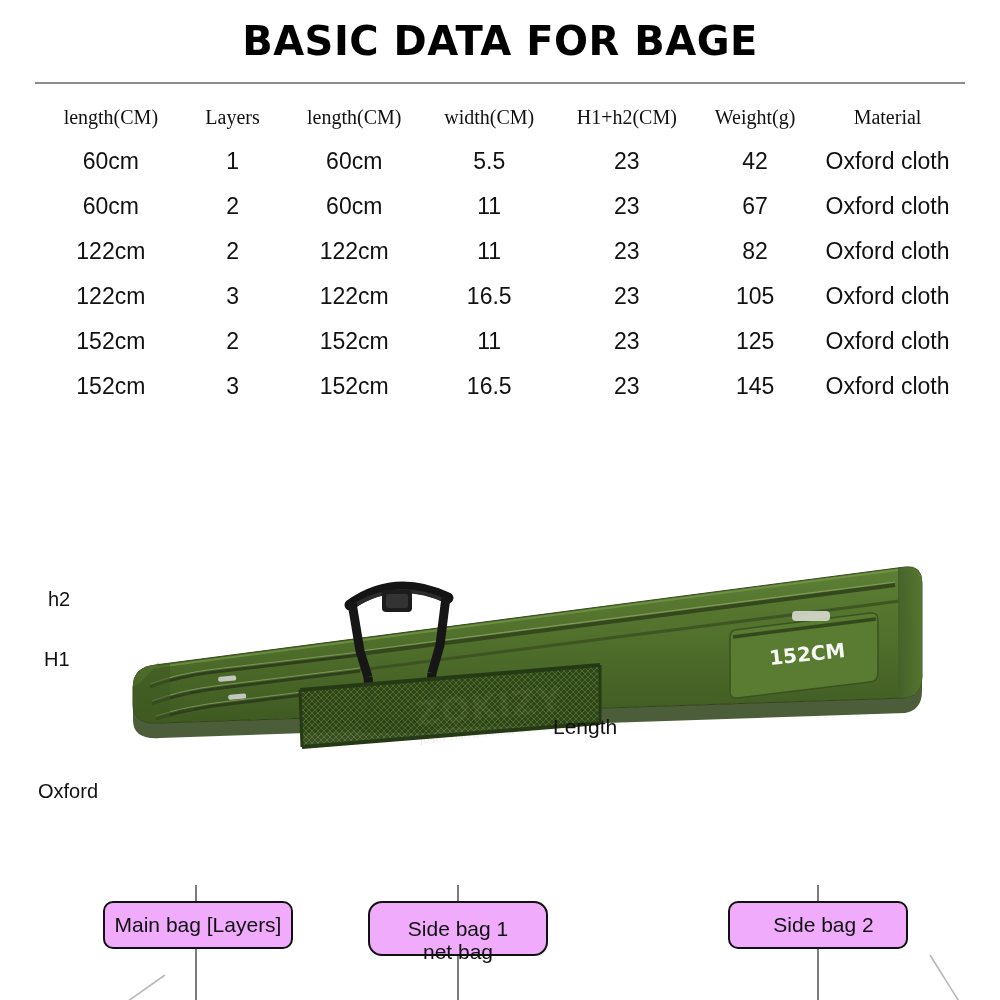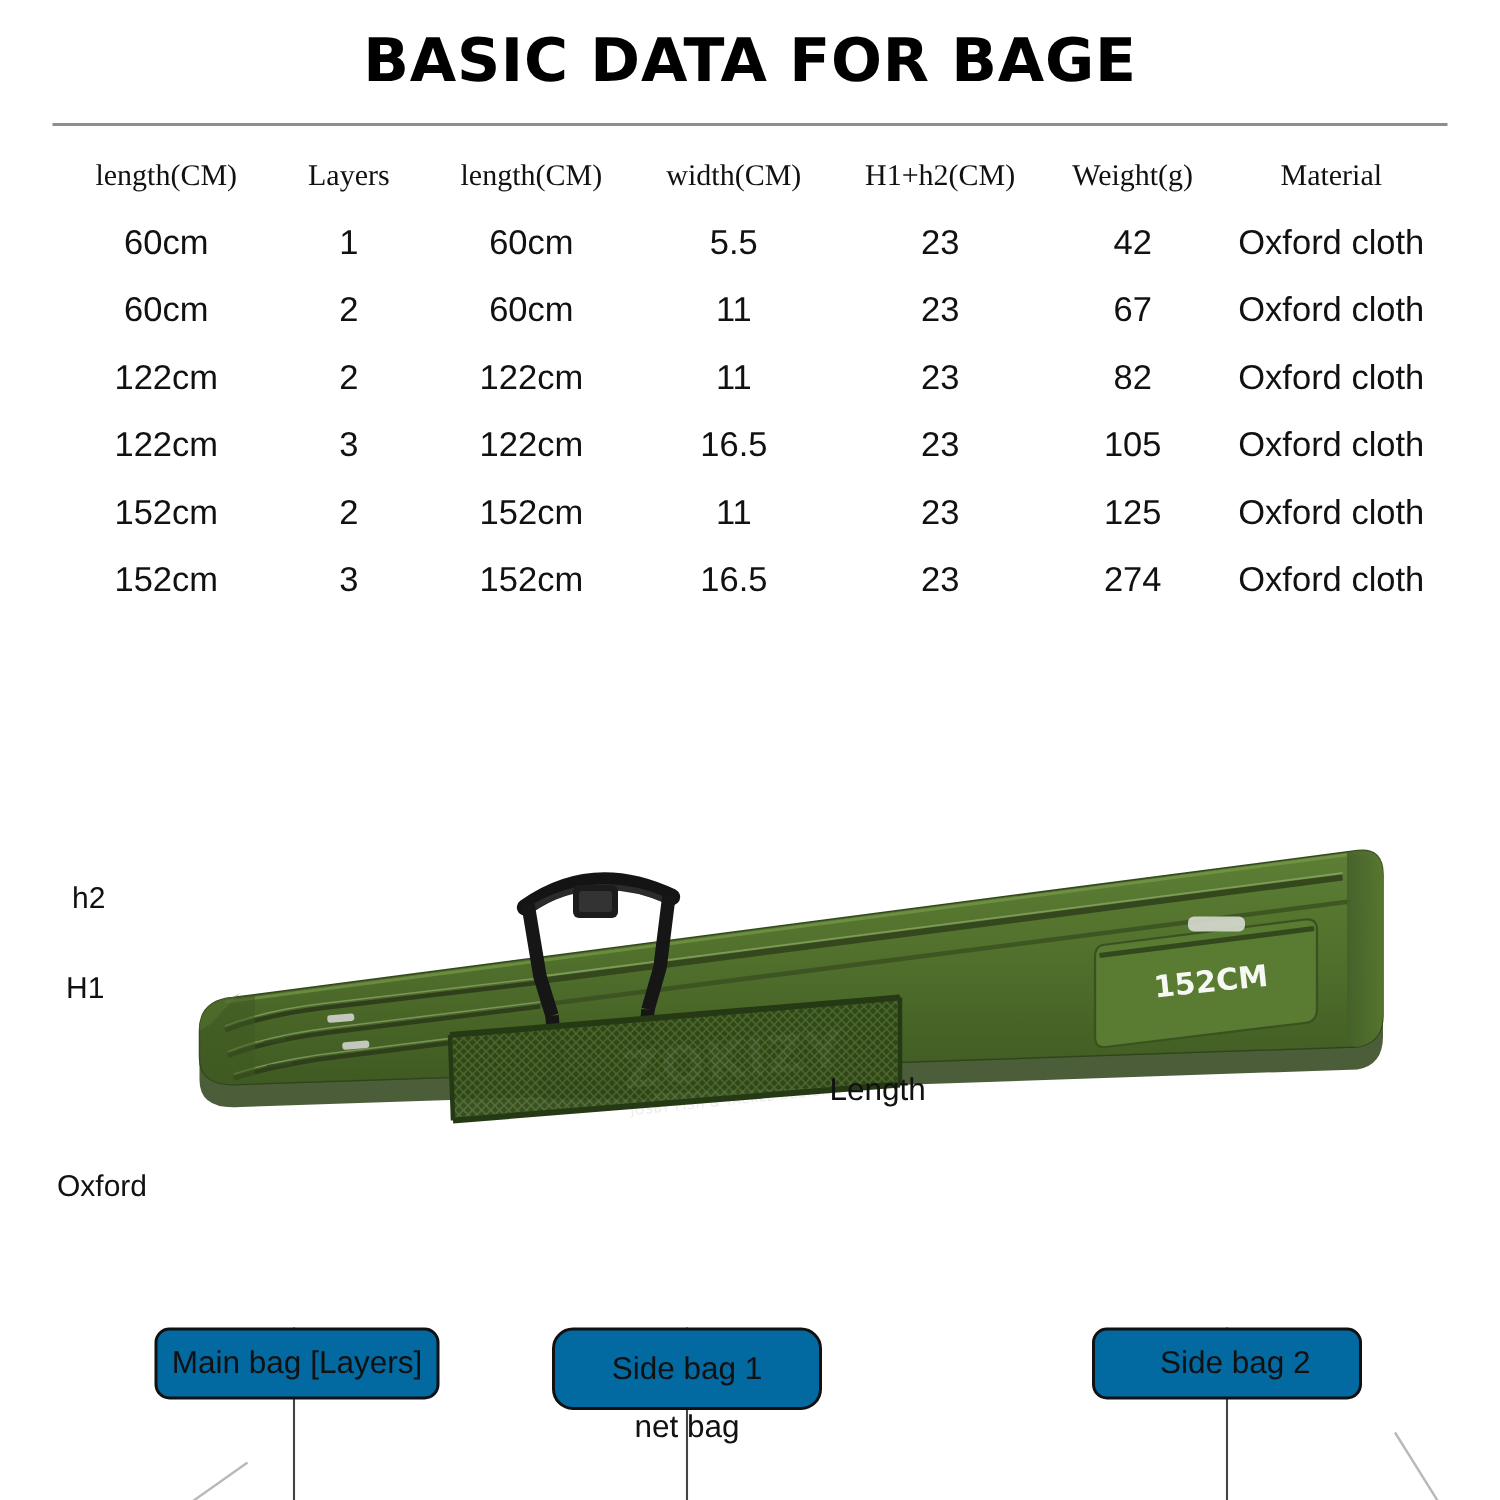--- a/index.html
+++ b/index.html
@@ -77,27 +77,28 @@
     width: 1000px;
     height: 545px;
   }
   .illus svg { display:block; }
 
   
   .callout {
     position: absolute;
     border: 2px solid #111;
     border-radius: 10px;
-    background: #0369a1;
+    background: #f0abfc;
     font-size: 21px;
     color: #111;
     display: flex;
     align-items: center;
     justify-content: center;
     box-sizing: border-box;
+    margin-top: 16px;
   }
   #callout-main { left: 103px; top: 885px; width: 190px; height: 48px; }
   #callout-side1 { left: 368px; top: 885px; width: 180px; height: 55px; border-radius: 14px; }
   #callout-side2 { left: 728px; top: 885px; width: 180px; height: 48px; padding-left: 11px; }
 
   .netbag-label {
     position: absolute;
     left: 368px;
     top: 940px;
     width: 180px;
@@ -180,21 +181,21 @@
       <td>23</td>
       <td>125</td>
       <td>Oxford cloth</td>
     </tr>
     <tr>
       <td>152cm</td>
       <td>3</td>
       <td>152cm</td>
       <td>16.5</td>
       <td>23</td>
-      <td>274</td>
+      <td>145</td>
       <td>Oxford cloth</td>
     </tr>
   </tbody>
 </table>
 
 <div class="illus">
   <svg width="1000" height="545" viewBox="0 0 1000 545" xmlns="http://www.w3.org/2000/svg">
     <defs>
       <linearGradient id="bodyGrad" x1="0" y1="0" x2="0" y2="1">
         <stop offset="0%" stop-color="#5d7f35"></stop>

